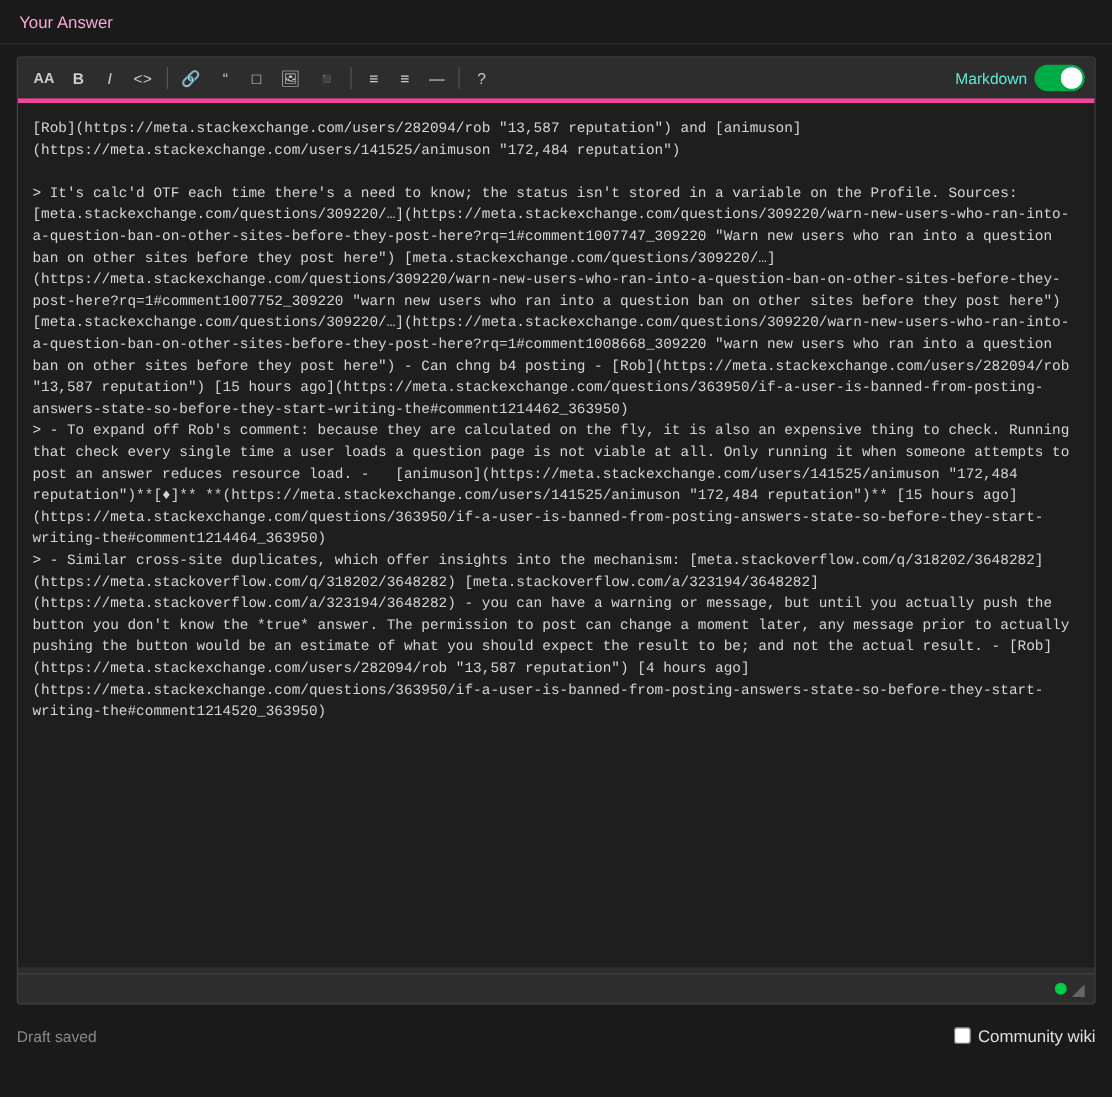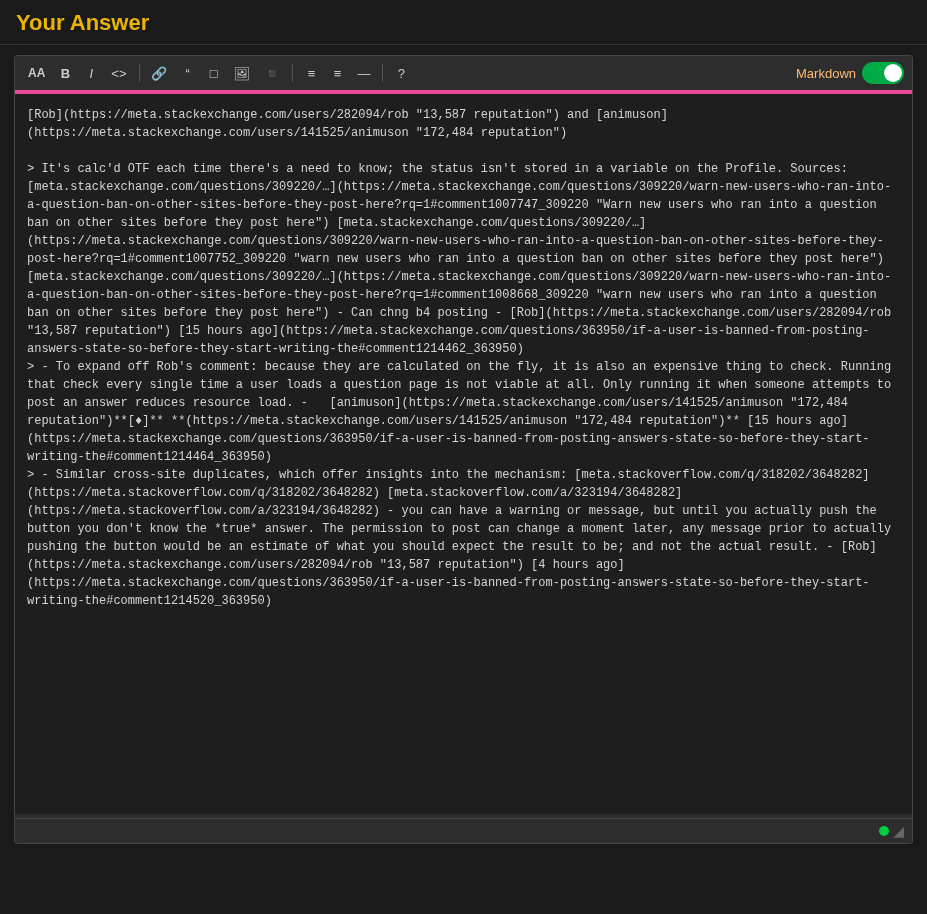--- a/index.html
+++ b/index.html
@@ -17,23 +17,23 @@
       padding: 0;
     }
 
     .your-answer-header {
       background: #1a1a1a;
       padding: 10px 16px 8px 16px;
       border-bottom: 1px solid #333;
     }
 
     .your-answer-title {
-      color: #eab308;
-      font-size: 22px;
-      font-weight: bold;
+      color: #f9a8d4;
+      font-size: 14px;
+      font-weight: normal;
     }
 
     .editor-container {
       margin: 10px 14px;
       border: 1px solid #444;
       border-radius: 3px;
       background: #2d2d2d;
     }
 
     .editor-toolbar {
@@ -66,21 +66,21 @@
       height: 18px;
       background: #555;
       margin: 0 3px;
     }
 
     .markdown-toggle {
       margin-left: auto;
       display: flex;
       align-items: center;
       gap: 6px;
-      color: #fdba74;
+      color: #5eead4;
       font-size: 13px;
     }
 
     .toggle-switch {
       width: 42px;
       height: 22px;
       background: #00aa44;
       border-radius: 11px;
       position: relative;
       cursor: pointer;
@@ -243,13 +243,20 @@
 &gt; - To expand off Rob's comment: because they are calculated on the fly, it is also an expensive thing to check. Running that check every single time a user loads a question page is not viable at all. Only running it when someone attempts to post an answer reduces resource load. -   [animuson](https://meta.stackexchange.com/users/141525/animuson "172,484 reputation")**[♦]** **(https://meta.stackexchange.com/users/141525/animuson "172,484 reputation")** [15 hours ago](https://meta.stackexchange.com/questions/363950/if-a-user-is-banned-from-posting-answers-state-so-before-they-start-writing-the#comment1214464_363950)
 &gt; - Similar cross-site duplicates, which offer insights into the mechanism: [meta.stackoverflow.com/q/318202/3648282](https://meta.stackoverflow.com/q/318202/3648282) [meta.stackoverflow.com/a/323194/3648282](https://meta.stackoverflow.com/a/323194/3648282) - you can have a warning or message, but until you actually push the button you don't know the *true* answer. The permission to post can change a moment later, any message prior to actually pushing the button would be an estimate of what you should expect the result to be; and not the actual result. - [Rob](https://meta.stackexchange.com/users/282094/rob "13,587 reputation") [4 hours ago](https://meta.stackexchange.com/questions/363950/if-a-user-is-banned-from-posting-answers-state-so-before-they-start-writing-the#comment1214520_363950)</textarea>
 
     
     <div class="editor-bottom-bar">
       <div class="green-dot"></div>
       <span class="resize-handle">◢</span>
     </div>
   </div>
 
+  <div class="footer-bar">
+    <span class="draft-saved">Draft saved</span>
+    <div class="community-wiki-area">
+      <input type="checkbox" class="community-wiki-checkbox" style="">
+      <label class="community-wiki-label">Community wiki</label>
+    </div>
+  </div>
 </div>
 
 </body></html>

